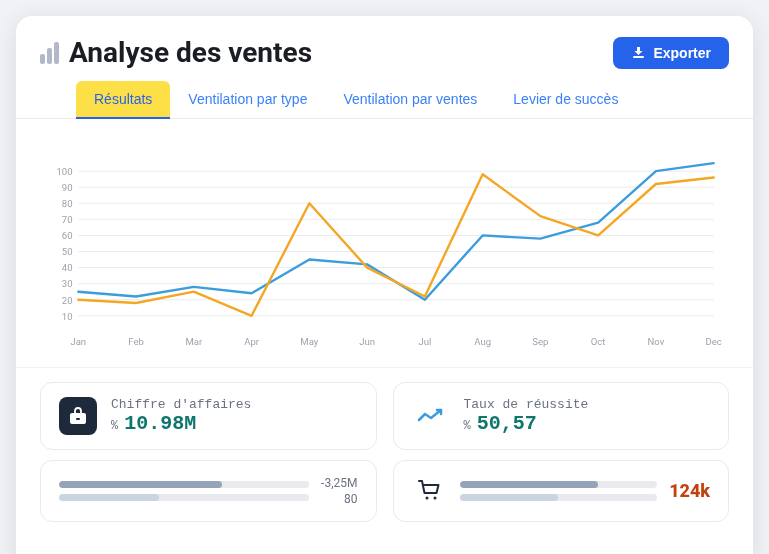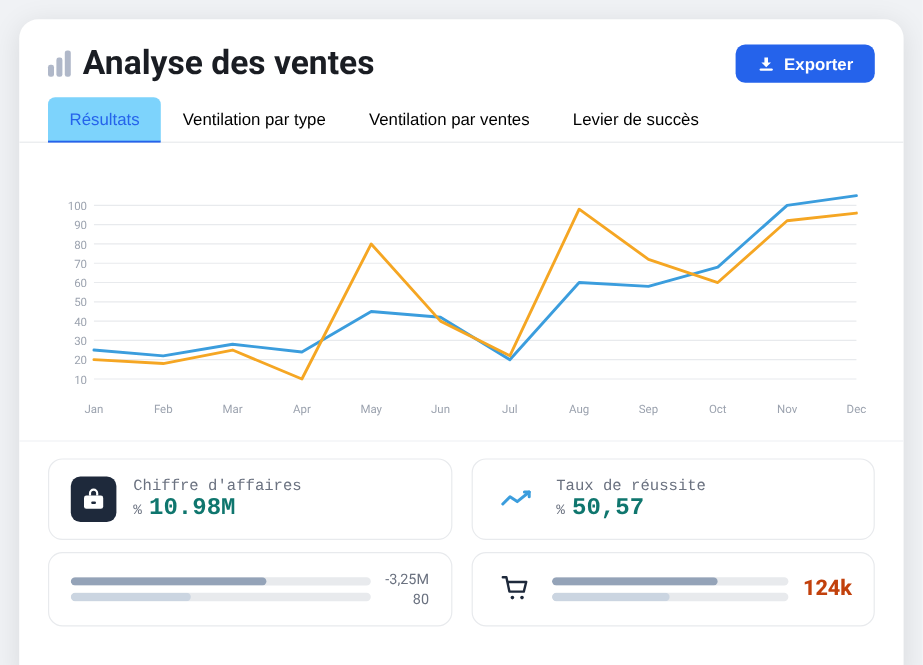--- a/index.html
+++ b/index.html
@@ -52,50 +52,51 @@
     .export-btn {
       background: #2563eb;
       color: #fff;
       border: none;
       border-radius: 8px;
       padding: 8px 18px;
       font-size: 14px;
       font-weight: 600;
       cursor: pointer;
       display: flex;
-      align-items: flex-end;
+      align-items: flex-start;
       gap: 7px;
     }
     .tabs {
       display: flex;
       align-items: center;
       padding: 0 24px;
       border-bottom: 1.5px solid #e8eaed;
       gap: 0;
     }
     .tab {
       padding: 10px 18px;
       font-size: 14px;
       font-weight: 500;
-      color: #000000;
+      color: #3b82f6;
       cursor: pointer;
       border-bottom: 2.5px solid transparent;
       margin-bottom: -1.5px;
       white-space: nowrap;
       background: none;
       border-top: none;
       border-left: none;
       border-right: none;
       outline: none;
     }
     .tab.active {
       color: #2563eb;
       border-bottom: 2.5px solid #2563eb;
-      background: #7dd3fc;
+      background: #fde047;
       border-radius: 6px 6px 0 0;
+      margin-left: 36px;
     }
     .chart-area {
       padding: 16px 24px 8px 24px;
       position: relative;
     }
     svg.line-chart {
       width: 100%;
       height: 220px;
       display: block;
     }

